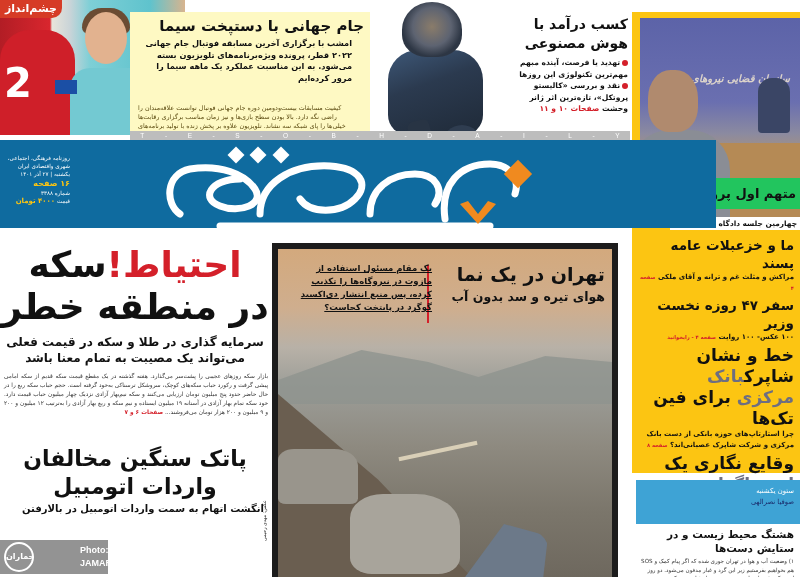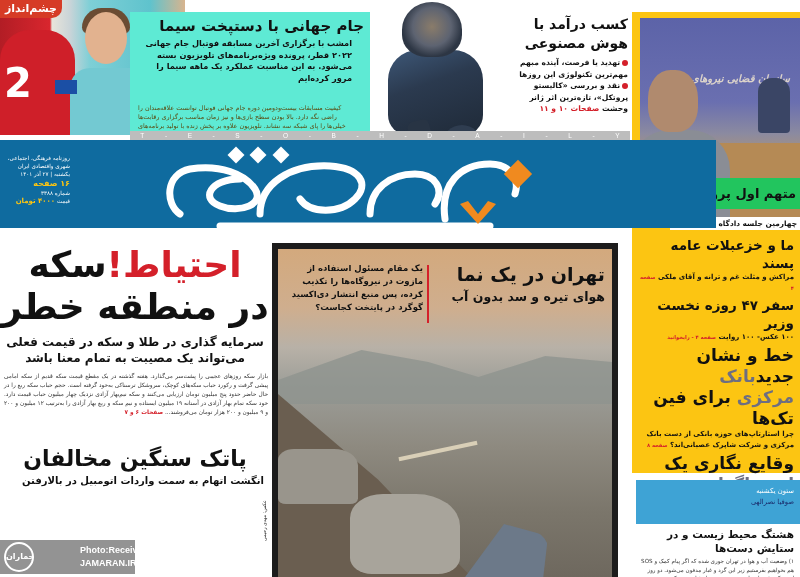--- a/index.html
+++ b/index.html
@@ -16,21 +16,21 @@
     background: linear-gradient(90deg, #b21d25 0px, #d9262e 50px, #e8e4da 52px, #c9d4d8 70px, #7ecfd6 90px, #5fc3cd 150px, #d8b48e 185px); }
   #football-photo .player { position: absolute; left: 0; top: 30px; width: 75px; height: 110px; background: #cf1f29; border-radius: 30px 30px 0 0; }
   #football-photo .player-num { position: absolute; left: 4px; top: 60px; color: #fff; font: bold 40px "DejaVu Sans", sans-serif; direction: ltr; }
   #football-photo .ref-head { position: absolute; left: 85px; top: 12px; width: 42px; height: 52px; border-radius: 50%; background: #e2b28f; }
   #football-photo .ref-hair { position: absolute; left: 82px; top: 8px; width: 48px; height: 26px; border-radius: 24px 24px 8px 8px; background: #6b4c33; }
   #football-photo .ref-body { position: absolute; left: 70px; top: 68px; width: 85px; height: 70px; border-radius: 20px 20px 0 0; background: #73c9d2; }
   #football-photo .armband { position: absolute; left: 55px; top: 80px; width: 22px; height: 14px; background: #1b4fa5; }
   #cheshm-badge { left: 0; top: 0; width: 62px; height: 18px; background: #d63b26; color: #fff; font: bold 11px "DejaVu Sans", sans-serif; text-align: center; line-height: 18px; border-radius: 0 0 10px 0; }
 
   
-  #worldcup-box { left: 130px; top: 12px; width: 240px; height: 120px; background: #5eead4; padding: 4px 6px 0 8px; }
+  #worldcup-box { left: 130px; top: 12px; width: 240px; height: 120px; background: #fef9c3; padding: 4px 6px 0 8px; }
   #worldcup-title { font: bold 15px "DejaVu Sans", sans-serif; text-align: right; line-height: 20px; color: #111; }
   #worldcup-lead { font: bold 8.2px "DejaVu Sans", sans-serif; text-align: right; line-height: 11.5px; margin-top: 2px; padding-right: 12px; }
   #worldcup-body { font: 6.4px "DejaVu Sans", sans-serif; text-align: left; line-height: 9px; margin-top: 20px; padding-right: 12px; color: #5a4a10; }
   .page-ref { color: #d4202a; font-weight: bold; }
 
   
   #game-figure { left: 380px; top: 0; width: 110px; height: 175px; }
   #game-figure .helmet { position: absolute; left: 22px; top: 2px; width: 60px; height: 55px; border-radius: 50% 50% 40% 40%; background: radial-gradient(circle at 50% 45%, #8a7c6a 0, #5d6371 45%, #2d3644 70%); }
   #game-figure .torso { position: absolute; left: 8px; top: 50px; width: 95px; height: 85px; border-radius: 30px 30px 20px 20px; background: linear-gradient(160deg, #3e5878 0%, #2b3a4f 40%, #1f2a38 100%); }
   #game-figure .arm { position: absolute; left: 32px; top: 120px; width: 22px; height: 48px; transform: rotate(-15deg); background: #283444; border-radius: 6px; }
@@ -75,40 +75,40 @@
 
   
   #left-col { left: 0; top: 232px; width: 270px; height: 345px; background: #fff; }
   #coin-headline { text-align: center; font: bold 36px "DejaVu Sans", sans-serif; line-height: 42px; margin-top: 12px; }
   #coin-headline .red { color: #d4202a; }
   #coin-sub { text-align: center; font: bold 12px "DejaVu Sans", sans-serif; line-height: 16px; margin-top: 6px; }
   #coin-body { font: 5.8px "DejaVu Sans", sans-serif; text-align: justify; line-height: 9px; color: #333; padding: 6px 2px 0 4px; }
   #car-headline { text-align: center; font: bold 22px "DejaVu Sans", sans-serif; line-height: 28px; margin-top: 28px; }
   #car-lead { text-align: right; font: bold 10px "DejaVu Sans", sans-serif; line-height: 15px; padding-right: 6px; }
 
-  #photo-credit { left: 0; top: 540px; width: 135px; height: 34px; background: rgba(120,120,120,.8); direction: ltr; }
+  #photo-credit { left: 0; top: 540px; width: 108px; height: 34px; background: rgba(120,120,120,.8); direction: ltr; }
   #photo-credit .badge { position: absolute; left: 4px; top: 2px; width: 30px; height: 30px; border-radius: 50%; border: 2px solid #fff; color: #fff; font: bold 8px "DejaVu Sans", sans-serif; text-align: center; line-height: 26px; }
   #photo-credit .txt { position: absolute; left: 40px; top: 4px; color: #fff; font: bold 9px "Liberation Sans", sans-serif; line-height: 13px; text-align: left; margin-left: 40px; }
 
   
   #center-frame { left: 272px; top: 243px; width: 346px; height: 334px; background: #1c1c1c; }
   #center-photo { left: 278px; top: 249px; width: 334px; height: 328px; overflow: hidden;
     background: linear-gradient(180deg, #d3a97d 0%, #cfae8e 18%, #b8b1a7 30%, #9c9d98 42%, #8e8a80 60%, #7b766b 80%, #6e685e 100%); }
   #center-photo .mountain { position: absolute; left: 0; top: 95px; width: 334px; height: 60px; background: #8f938e; clip-path: polygon(0 60%, 25% 10%, 45% 30%, 60% 55%, 80% 20%, 100% 30%, 100% 100%, 0 100%); opacity: .8; }
   #center-photo .slope { position: absolute; left: 0; top: 145px; width: 200px; height: 190px; background: #6a5e50; clip-path: polygon(0 0, 50% 45%, 100% 100%, 0 100%); }
   #center-photo .rock1 { position: absolute; left: 72px; top: 245px; width: 110px; height: 80px; border-radius: 30% 40% 20% 20%; background: #a8a49b; }
   #center-photo .rock2 { position: absolute; left: 160px; top: 275px; width: 110px; height: 60px; border-radius: 40% 40% 10% 10%; background: #6c7989; clip-path: polygon(20% 100%, 60% 0, 100% 20%, 95% 100%); }
   #center-photo .rock3 { position: absolute; left: 0; top: 200px; width: 80px; height: 55px; border-radius: 20% 30% 10% 10%; background: #99958c; }
   #center-photo .river { position: absolute; left: 120px; top: 200px; width: 80px; height: 4px; background: #d9cfb7; transform: rotate(-12deg); }
 
   #tehran-headline { left: 430px; top: 262px; width: 175px; text-align: right; }
   #tehran-title { font: bold 19px "DejaVu Sans", sans-serif; line-height: 24px; color: #111; }
   #tehran-sub { font: bold 12.5px "DejaVu Sans", sans-serif; line-height: 17px; color: #111; margin-top: 2px; }
   #tehran-divider { left: 427px; top: 265px; width: 2px; height: 58px; background: #d4202a; }
-  #tehran-side { left: 283px; top: 262px; width: 140px; text-align: right; font: bold 8.5px "DejaVu Sans", sans-serif; line-height: 13px; color: #111; }
+  #tehran-side { left: 292px; top: 262px; width: 140px; text-align: right; font: bold 8.5px "DejaVu Sans", sans-serif; line-height: 13px; color: #111; text-decoration: underline; }
   #vertical-credit { left: 262px; top: 500px; width: 10px; height: 77px; color: #222; font: 4.8px "DejaVu Sans", sans-serif; writing-mode: vertical-rl; transform: rotate(180deg); }
 
   
   #right-col { left: 632px; top: 230px; width: 168px; height: 243px; background: #fcc512; padding: 6px 6px 0 4px; text-align: right; }
   .rc-h1 { font: bold 13.5px "DejaVu Sans", sans-serif; line-height: 18px; }
   .rc-sub { font: bold 7px "DejaVu Sans", sans-serif; line-height: 11px; }
   .rc-big { font: bold 17px "DejaVu Sans", sans-serif; line-height: 21px; }
   .gray { color: #6d6e82; }
   .rc-small-red { color: #d4202a; font-size: 5.2px; font-weight: bold; }
 
@@ -236,20 +236,21 @@
     <span class="red">احتیاط!</span><span>سکه</span><br>
     <span>در منطقه خطر</span>
   </div>
   <div id="coin-sub">سرمایه گذاری در طلا و سکه در قیمت فعلی می‌تواند یک مصیبت به تمام معنا باشد</div>
   <div id="coin-body">
     <span>بازار سکه روزهای عجیبی را پشت‌سر می‌گذارد. هفته گذشته در یک مقطع قیمت سکه قدیم از سکه امامی پیشی گرفت و رکورد حباب سکه‌های کوچک، سروشکل ترسناکی به‌خود گرفته است. حجم حباب سکه ربع را در حال حاضر حدود پنج میلیون تومان ارزیابی می‌کنند و سکه نیم‌بهار آزادی نزدیک چهار میلیون حباب قیمت دارد. خود سکه تمام بهار آزادی در آستانه ۱۹ میلیون ایستاده و نیم سکه و ربع بهار آزادی را به‌ترتیب ۱۲ میلیون و ۲۰۰ و ۹ میلیون و ۲۰۰ هزار تومان می‌فروشند...</span>
     <span class="page-ref">صفحات ۶ و ۷</span>
   </div>
   <div id="car-headline">
     <span>پاتک سنگین مخالفان</span><br>
+    <span>واردات اتومبیل</span>
   </div>
   <div id="car-lead">
     <span>انگشت اتهام به سمت واردات اتومبیل در بالارفتن</span><br>
   </div>
 </div>
 
 <div id="photo-credit" class="abs">
   <div class="badge">جماران</div>
   <div class="txt">
     <div>Photo:Received</div>
@@ -278,21 +279,21 @@
   <div>
     <div class="rc-h1">ما و خزعبلات عامه پسند</div>
     <div class="rc-sub"><span>مراکش و مثلث غم و ترانه و آقای ملکی</span> <span class="rc-small-red">صفحه ۴</span></div>
   </div>
   <div style="margin-top:2px;">
     <div class="rc-h1">سفر ۴۷ روزه نخست وزیر</div>
     <div class="rc-sub"><span>۱۰۰ عکس- ۱۰۰ روایت</span> <span class="rc-small-red">صفحه ۴ - رابخوانید</span></div>
   </div>
   <div style="margin-top:2px;">
     <div class="rc-big">
-      <span>خط و نشان جدید</span><span class="gray">بانک</span><br>
+      <span>خط و نشان شاپرک</span><span class="gray">بانک</span><br>
       <span class="gray">مرکزی</span> <span>برای فین تک‌ها</span>
     </div>
     <div class="rc-sub"><span>چرا استارتاپ‌های حوزه بانکی از دست بانک مرکزی و شرکت شاپرک عصبانی‌اند؟</span> <span class="rc-small-red">صفحه ۸</span></div>
   </div>
   <div style="margin-top:2px;">
     <div class="rc-big">
       <span>وقایع نگاری یک</span><br>
       <span class="gray">اینستاگرام</span> <span>فیلترشده</span>
     </div>
     <div class="rc-sub"><span>شاید سلبریتی‌ها نقش چندانی در شکل‌دهی اعتراضات فضای مجازی نداشته باشند</span> <span class="rc-small-red">صفحه ۳</span></div>

